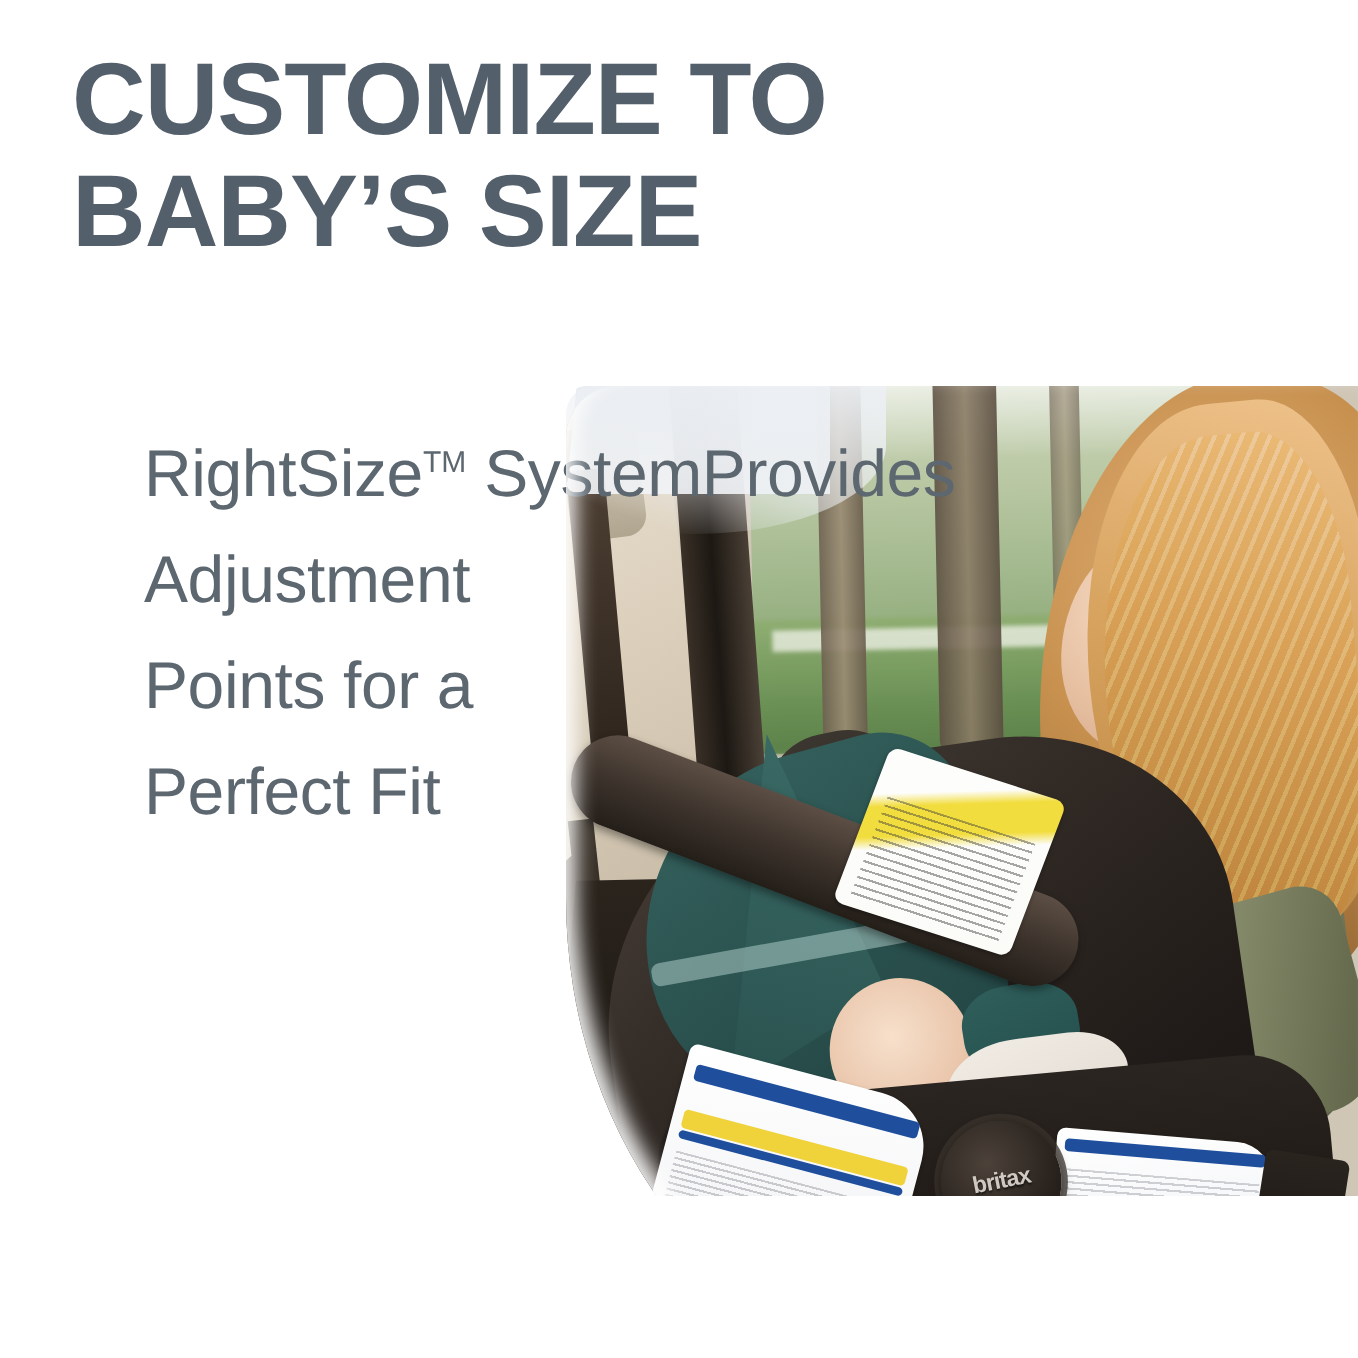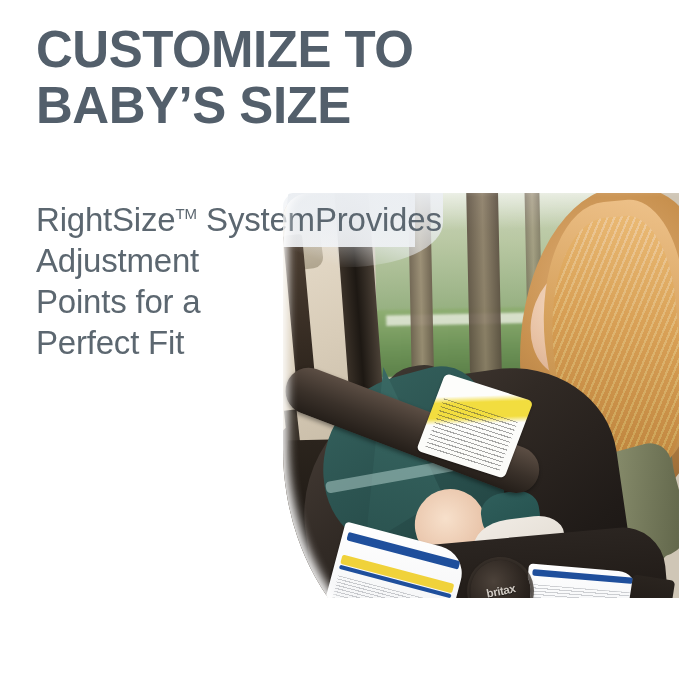--- a/index.html
+++ b/index.html
@@ -34,24 +34,25 @@
     letter-spacing: -0.5px;
     color: #535f6b;
     text-transform: uppercase;
     white-space: pre-line;
   }
   .subhead {
     margin-top: 18px;
     font-family: "Liberation Sans", sans-serif;
     font-weight: 400;
     font-size: 33px;
-    line-height: 41px;
+    line-height: 53px;
     letter-spacing: -0.2px;
     color: #5c6770;
     white-space: pre-line;
+    margin-left: 36px;
   }
   .tm {
     font-size: 15px;
     vertical-align: super;
     letter-spacing: 0;
   }
 
   
   .photo-wrap {
     position: absolute;

